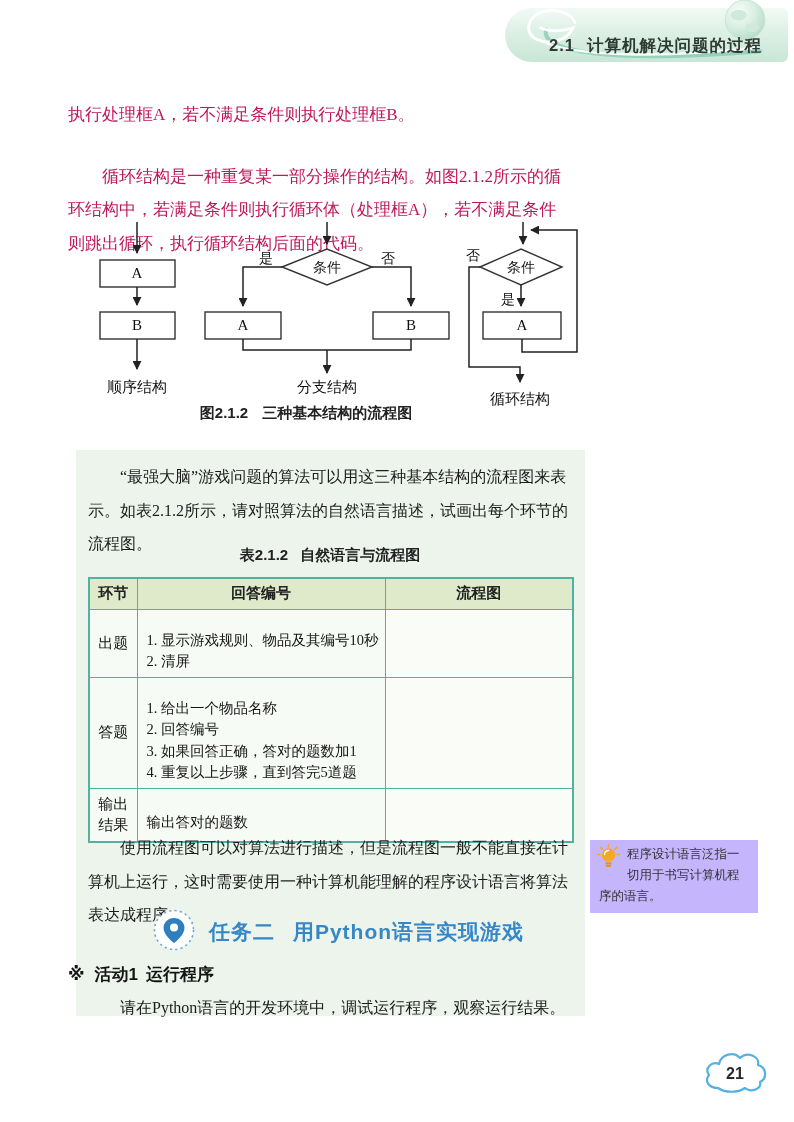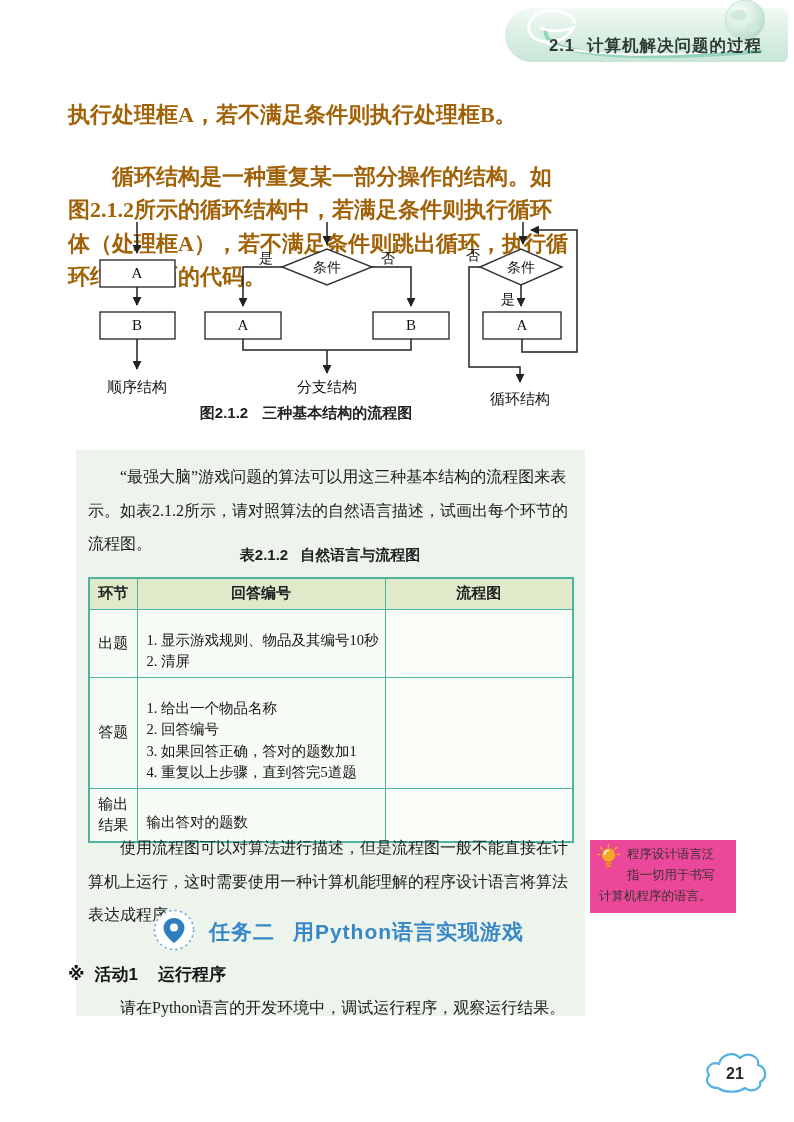--- a/index.html
+++ b/index.html
@@ -20,21 +20,21 @@
   .header-title {
     position:absolute; right:26px; top:27px;
     font-family:"Liberation Sans","DejaVu Sans",sans-serif;
     font-weight:bold; font-size:16.5px; color:#2e3b34; letter-spacing:1px;
     white-space:nowrap;
   }
   .header-title .sec-no { margin-right:12px; }
 
   
   .lead-text { position:absolute; left:68px; top:98px; width:505px;
-    font-size:22px; line-height:33.5px; color:#a16207;font-weight:bold; }
+    font-size:17px; line-height:33.5px; color:#be185d; }
   .lead-text p.indent { text-indent:2em;margin-top:28px; }
 
   
   .fig-svg { position:absolute; left:60px; top:216px; width:680px; height:196px; }
   .fc-line { stroke:#222; stroke-width:1.5; fill:none; }
   .fc-box  { fill:#fff; stroke:#333; stroke-width:1.4; }
   .fc-dia  { fill:#fff; stroke:#333; stroke-width:1.4; }
   .fc-txt  { font-family:"Liberation Serif","DejaVu Serif",serif; font-size:15px; fill:#111; text-anchor:middle; }
   .fc-sm   { font-size:14px; }
   .fc-lab  { font-size:15px; }
@@ -93,30 +93,30 @@
   }
   .task-text .t-label { margin-right:18px; }
 
   
   .activity-heading {
     position:absolute; left:-8px; top:513px;
     font-family:"Liberation Sans","DejaVu Sans",sans-serif;
     font-weight:bold; font-size:17px; color:#141414; white-space:nowrap;
   }
   .activity-heading .a-label { margin-left:10px; }
-  .activity-heading .a-title { margin-left:20px; }
+  .activity-heading .a-title { margin-left:8px; }
   .activity-body {
     position:absolute; left:12px; top:543px; width:484px;
     font-size:16px; line-height:30px; text-indent:2em; color:#1c1c1c;
   }
 
   
   .side-note {
-    position:absolute; left:590px; top:840px; width:146px; min-height:64px;
-    background:#ec4899; padding:4px 12px 6px 9px;
+    position:absolute; left:590px; top:840px; width:168px; min-height:64px;
+    background:#c4b5fd; padding:4px 12px 6px 9px;
     font-size:12.5px; line-height:21px; color:#333;
   }
   .note-icon { float:left; width:32px; height:25px; margin-left:-4px; }
   .note-icon svg { display:block; }
 
   
   .page-cloud { position:absolute; left:702px; top:1048px; }
   .cloud-num {
     font-family:"Liberation Sans","DejaVu Sans",sans-serif;
     font-weight:bold; font-size:16px; fill:#2b2b2b; text-anchor:middle;

